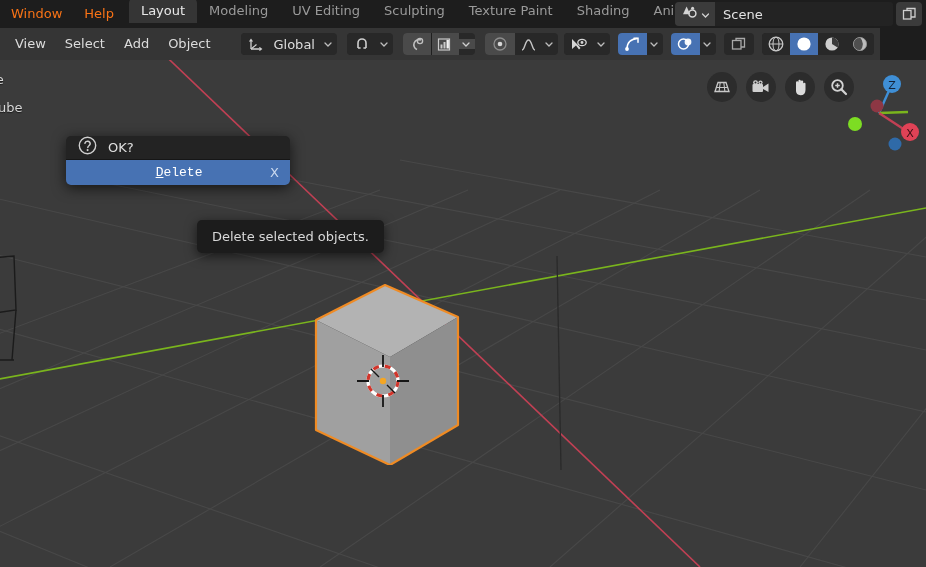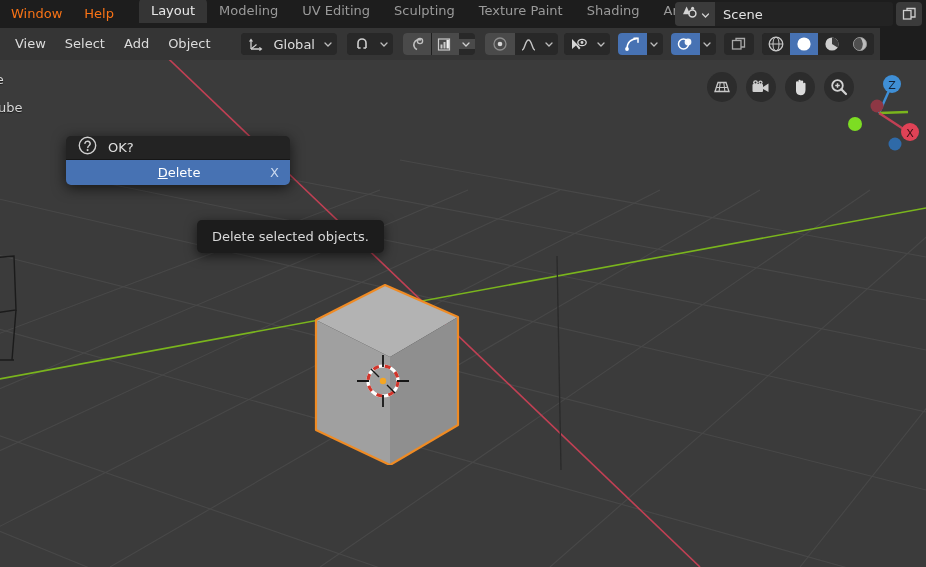--- a/index.html
+++ b/index.html
@@ -16,21 +16,21 @@
   .topbar {
     position: absolute; left: 0; top: 0; width: 926px; height: 28px;
     background: #1d1d1d;
     display: flex; align-items: center;
   }
   .menu-item {
     color: #f97316; font-size: 13px; padding: 0 11px; height: 20px;
     line-height: 20px; border-radius: 3px; white-space: nowrap;
   }
 
-  .tabs { display: flex; align-items: flex-end; height: 18px; margin-left: 14px; }
+  .tabs { display: flex; align-items: flex-end; height: 18px; margin-left: 4px; }
   .tab {
     font-size: 13px; color: #9a9a9a; padding: 0 12px; height: 25px;
     line-height: 25px; border-radius: 5px 5px 0 0; white-space: nowrap;
     background: transparent;
   }
   .tab.active { background: #353535; color: #e8e8e8; }
 
   
   .scene-block {
     position: absolute; right: 4px; top: 2px;
@@ -114,20 +114,21 @@
     padding: 0 0 0 12px; border-bottom: 1px solid #161616;
   }
   .dialog-title-text { color: #e0e0e0; font-size: 13px; }
   .dialog-row {
     height: 25px; background: #4772b3; display: flex; align-items: center;
     padding: 0 11px 0 0; position: relative;
   }
   .dialog-row-label {
     flex: 1; text-align: center; color: #fff; font-size: 13px;
     padding-left: 22px;
+    font-family: Liberation Mono, monospace;
   }
   .dialog-row-label u { text-decoration: underline; }
   .dialog-row-key { color: #c9d8ee; font-size: 13px; }
 
   
   .tooltip {
     position: absolute; left: 197px; top: 220px;
     background: #1c1c1c; border-radius: 5px;
     padding: 9px 15px; color: #d8d8d8; font-size: 13px;
     box-shadow: 0 3px 12px rgba(0,0,0,.6); z-index: 50; white-space: nowrap;

